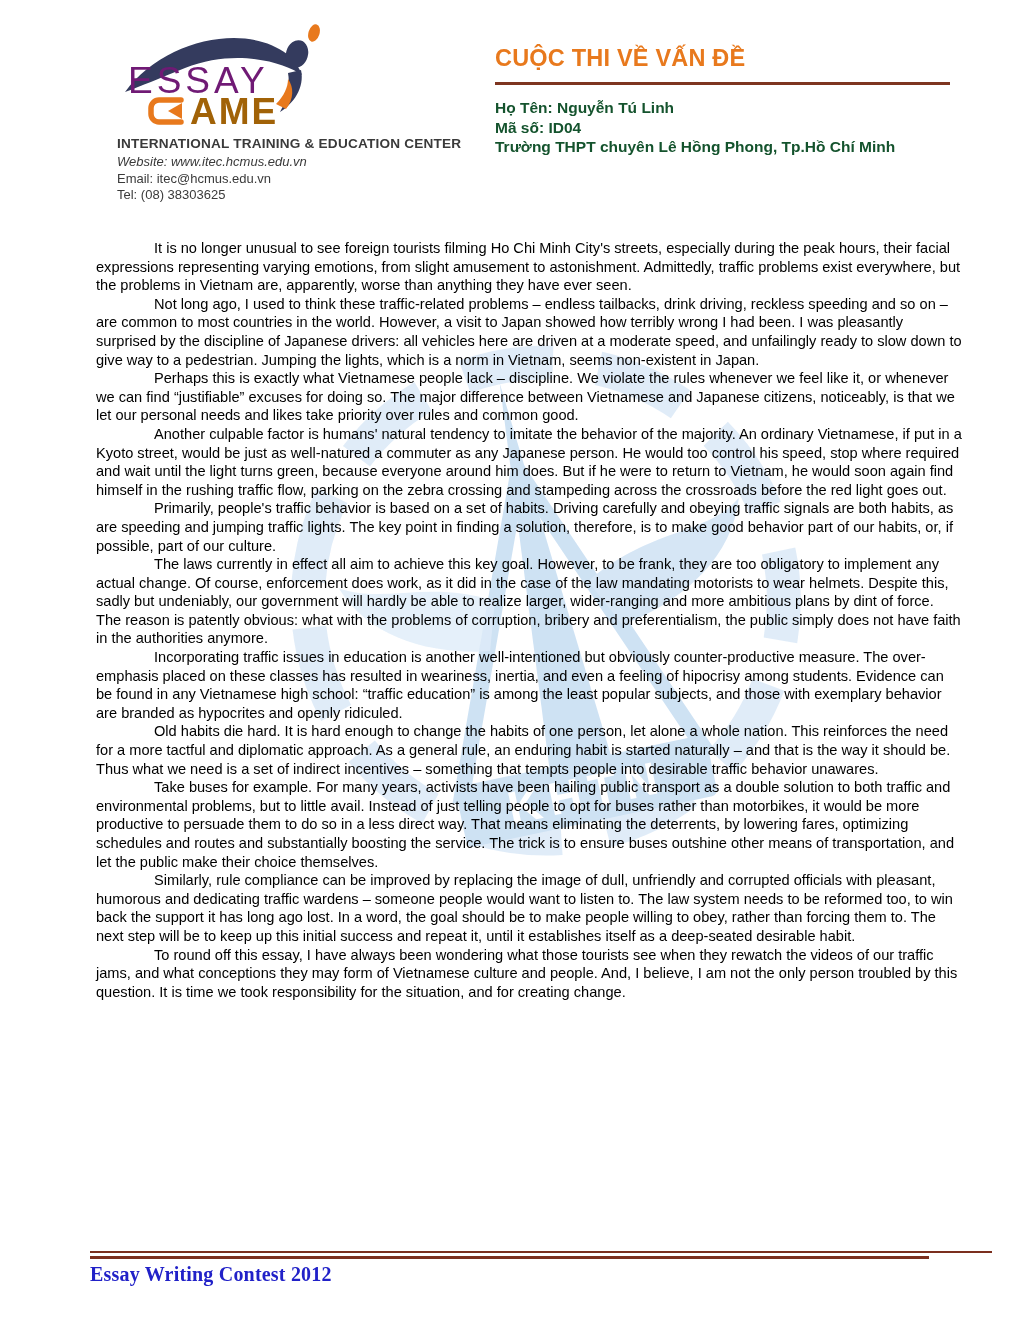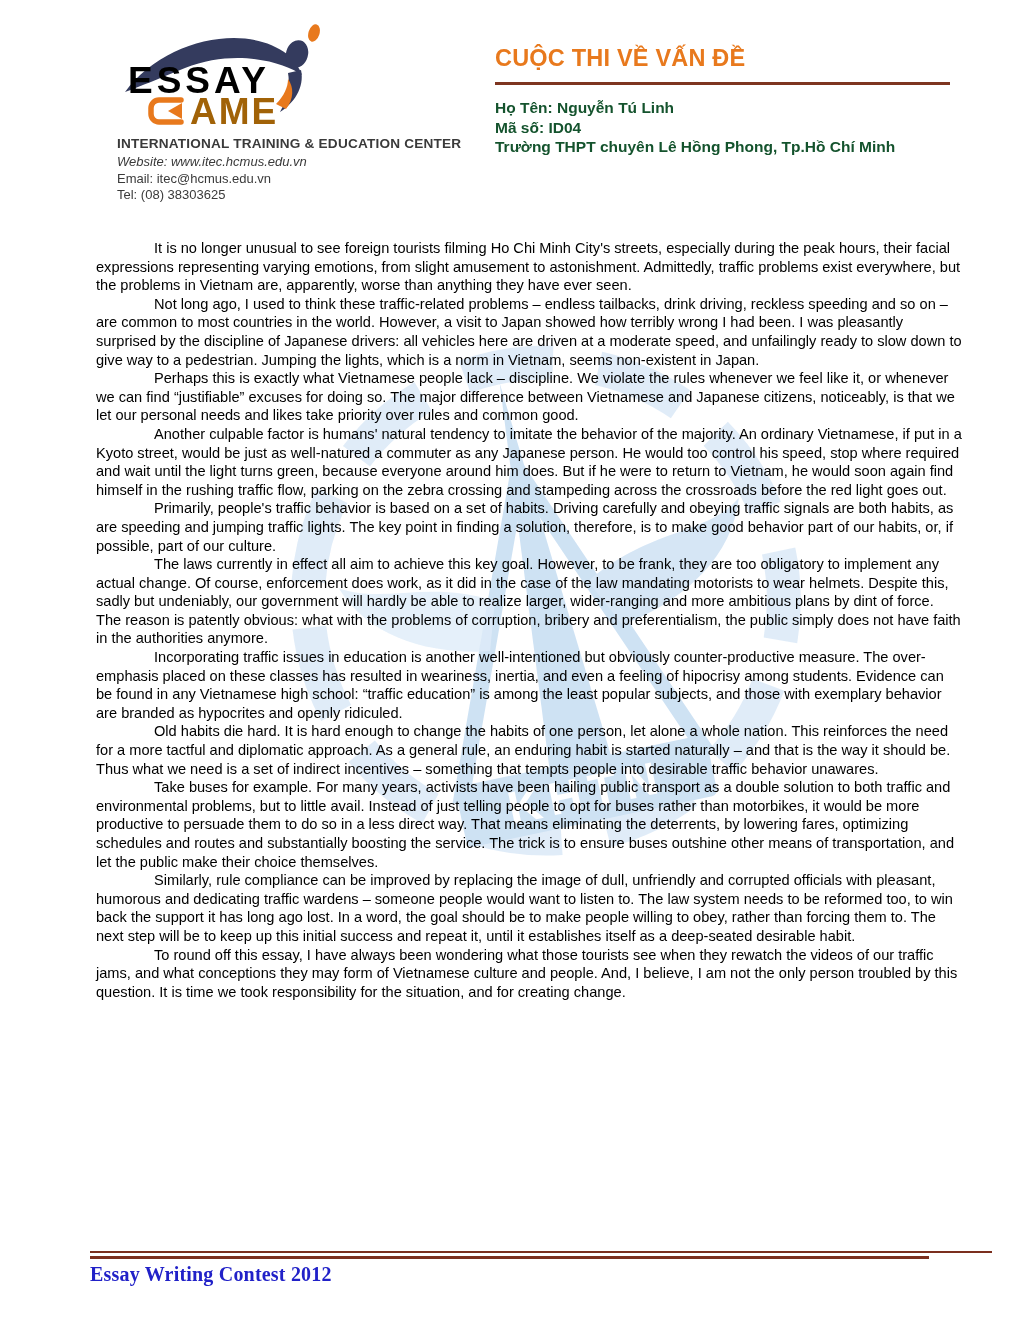--- a/index.html
+++ b/index.html
@@ -14,21 +14,21 @@
   
   .watermark{
     position:absolute;left:200px;top:340px;width:700px;height:560px;
     z-index:0;opacity:.85;pointer-events:none;
   }
 
   
   .logo-art{position:absolute;left:113px;top:24px;width:215px;height:118px;z-index:2;}
   .logo-word1{
     position:absolute;left:128px;top:62px;z-index:3;
-    font-size:37px;font-weight:bold;color:#000000;letter-spacing:4px;line-height:1;
+    font-size:37px;font-weight:normal;color:#701a75;letter-spacing:4px;line-height:1;
   }
   .logo-line2{
     position:absolute;left:146px;top:93px;z-index:3;height:36px;
     display:flex;align-items:center;
   }
   .logo-g-icon{display:inline-block;margin-right:2px;}
   .logo-word2{
     font-size:37px;font-weight:bold;color:#a16207;letter-spacing:2px;line-height:1;
   }
   .org-block{position:absolute;left:117px;top:136px;z-index:2;color:#3a3a3a;}

